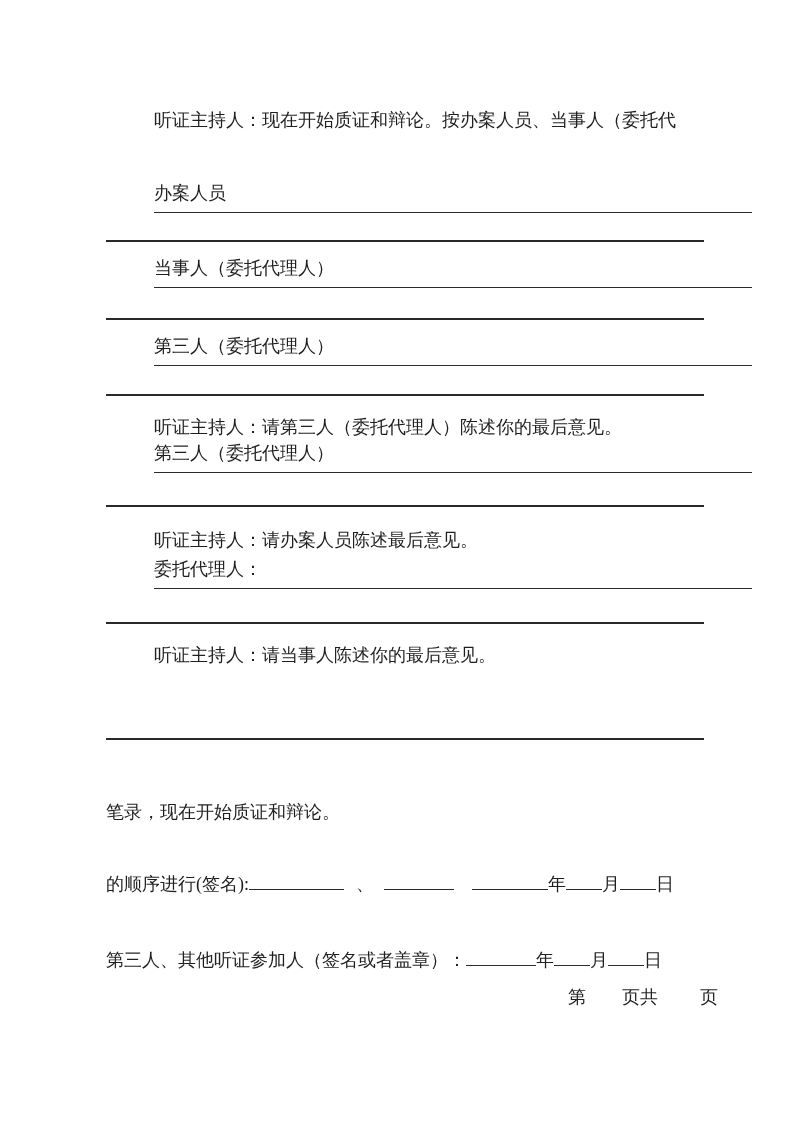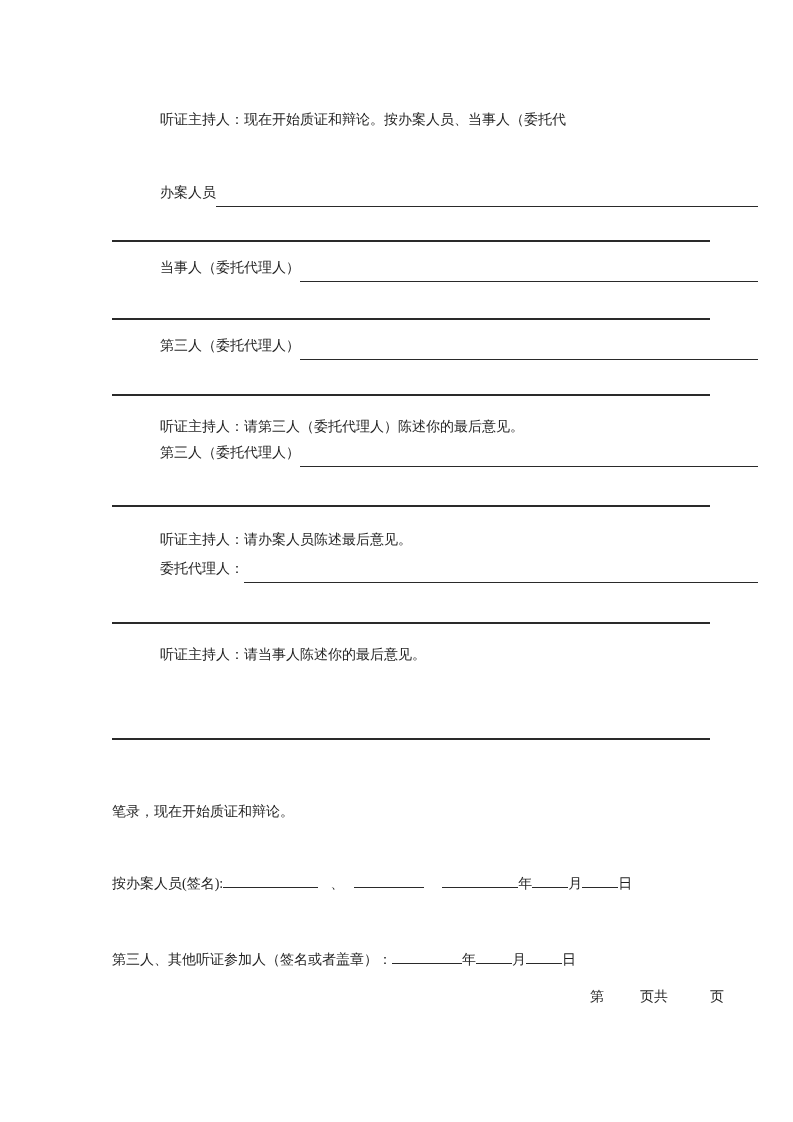--- a/index.html
+++ b/index.html
@@ -5,26 +5,26 @@
   html,body{margin:0;padding:0;background:#ffffff;}
   .page{
     position:relative;
     width:793px;height:1122px;
     background:#ffffff;
     font-family:"Liberation Serif","DejaVu Serif",serif;
     color:#1f1f1f;
     overflow:hidden;
   }
   .content{
-    position:absolute;left:112px;top:0;width:598px;height:894px;
-    font-size:14px;line-height:38px;
+    position:absolute;left:106px;top:0;width:598px;height:894px;
+    font-size:18px;line-height:38px;
   }
   .row{position:absolute;left:0;width:100%;height:38px;white-space:nowrap;}
   .indent{padding-left:48px;}
-  .fillrow{display:flex;}
+  .fillrow{display:flex;flex-direction:column;}
   .fillrow .lbl{white-space:nowrap;}
   .fillrow .fill{flex:1 1 auto;border-bottom:1.4px solid #2a2a2a;margin-bottom:5px;}
   .rule{position:absolute;left:0;width:100%;height:0;border-top:2px solid #2a2a2a;}
   .blank{display:inline-block;border-bottom:1.4px solid #2a2a2a;height:14px;vertical-align:baseline;}
   .sep{display:inline-block;margin:0 10px 0 12px;}
   .gapL{margin-left:18px;}
   .footer{position:absolute;right:-14px;top:978px;height:38px;line-height:38px;white-space:nowrap;text-align:right;margin-left:16px;}
   .footer .fgap1{margin-left:36px;}
   .footer .fgap2{margin-left:42px;}
 </style>
@@ -67,21 +67,21 @@
         <span class="fill"></span>
     </div>
     <div class="rule" style="top:622px"></div>
 
     <div class="row indent" style="top:636px"><span>听证主持人：请当事人陈述你的最后意见。</span></div>
     <div class="rule" style="top:738px"></div>
 
     <div class="row" style="top:793px"><span>笔录，现在开始质证和辩论。</span></div>
 
     <div class="row" style="top:865px">
-      <span>按办案人员(签名):</span><span class="blank" style="width:95px"></span><span class="sep">、</span><span class="blank" style="width:70px"></span><span class="blank gapL" style="width:76px"></span><span>年</span><span class="blank" style="width:36px"></span><span>月</span><span class="blank" style="width:36px"></span><span>日</span>
+      <span>的顺序进行(签名):</span><span class="blank" style="width:95px"></span><span class="sep">、</span><span class="blank" style="width:70px"></span><span class="blank gapL" style="width:76px"></span><span>年</span><span class="blank" style="width:36px"></span><span>月</span><span class="blank" style="width:36px"></span><span>日</span>
     </div>
 
 
     <div class="row" style="top:941px">
       <span>第三人、其他听证参加人（签名或者盖章）：</span><span class="blank" style="width:70px"></span><span>年</span><span class="blank" style="width:36px"></span><span>月</span><span class="blank" style="width:36px"></span><span>日</span>
     </div>
 
     <div class="footer">
       <span>第</span><span class="fgap1">页共</span><span class="fgap2">页</span>
     </div>

